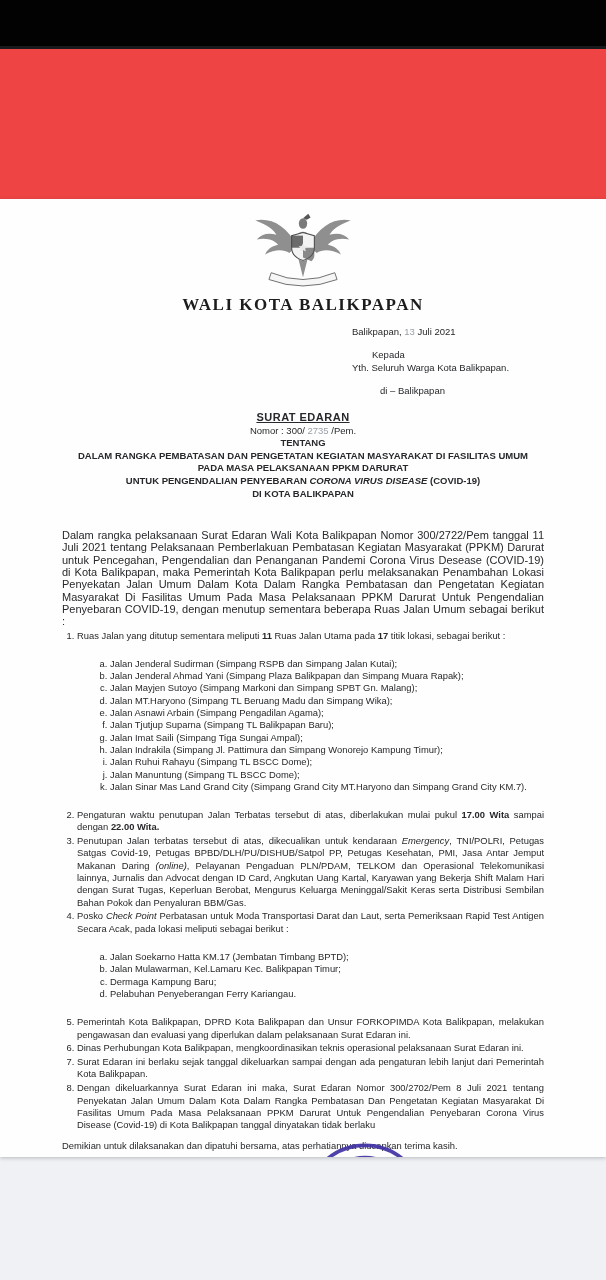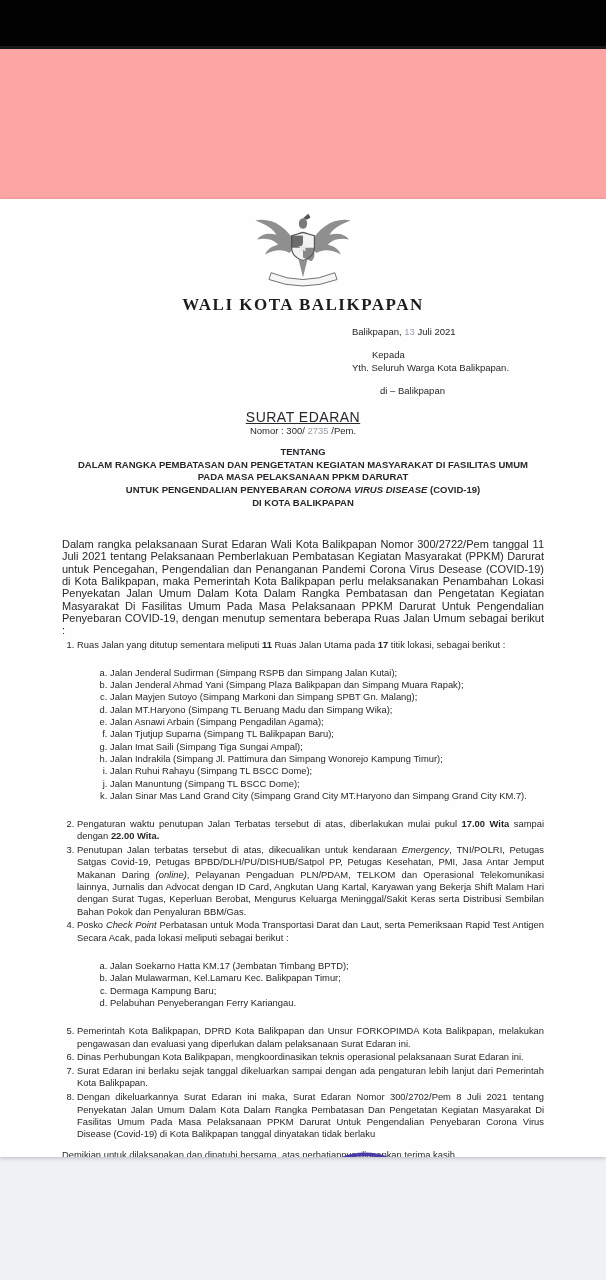--- a/index.html
+++ b/index.html
@@ -1,34 +1,34 @@
 <!DOCTYPE html>
 <html><head>
 <meta charset="utf-8">
 <style>
   html,body{margin:0;padding:0;}
   body{width:606px;height:1280px;overflow:hidden;background:#eff1f4;
        font-family:"Liberation Sans","DejaVu Sans",sans-serif;}
-  .screen{position:relative;width:606px;height:924px;background:#fca5a5;}
+  .screen{position:relative;width:606px;height:924px;background:#ef4444;}
   .topbar{height:46px;background:#020203;border-bottom:3px solid #17191c;}
   .paper{position:absolute;top:199px;left:0;width:606px;height:958px;
          background:#fefefe;box-sizing:border-box;padding:10px 62px 10px 62px;
          box-shadow:0 1px 4px rgba(40,45,55,.28);overflow:hidden;color:#26282b;}
   .emblem-wrap{text-align:center;margin-top:2px;}
   .letterhead{font-family:"Liberation Serif","DejaVu Serif",serif;font-weight:bold;
               font-size:17px;letter-spacing:1.5px;text-align:center;margin-top:2px;color:#1b1c1e;}
   .address{width:192px;margin-left:auto;margin-top:10px;font-size:9.5px;line-height:13.5px;}
   .address .date{margin-bottom:9px;}
   .address .kepada{text-indent:20px;}
   .address .place{text-indent:28px;margin-top:9px;}
   .faded{color:#9aa0a9;}
   .subject{text-align:center;margin-top:14px;font-size:9.5px;line-height:12.6px;}
-  .subject .se-title{font-size:14px;font-weight:normal;text-decoration:underline;letter-spacing:.5px;}
+  .subject .se-title{font-size:11px;font-weight:bold;text-decoration:underline;letter-spacing:.5px;}
   .subject .nomor{margin-top:1px;}
-  .subject .tentang{font-weight:bold;margin-top:9px;}
+  .subject .tentang{font-weight:bold;}
   .subject .title-lines div{font-weight:bold;}
   .intro{margin-top:29px;font-size:11px;line-height:12.3px;text-align:justify;}
   ol.main{margin:2px 0 0 0;padding-left:15px;font-size:9.4px;line-height:12.3px;}
   ol.main>li{text-align:justify;margin-top:1.5px;}
   ol.sub{list-style-type:lower-alpha;margin:16px;padding-left:17px;}
   ol.sub>li{text-align:left;}
   .closing{margin-top:9px;font-size:9.4px;line-height:12.3px;}
   .sig-section{position:relative;height:84px;margin-top:5px;}
   .sig-text{position:absolute;right:0;top:2px;width:218px;text-align:center;
             font-weight:bold;font-size:9.6px;line-height:12.6px;}

